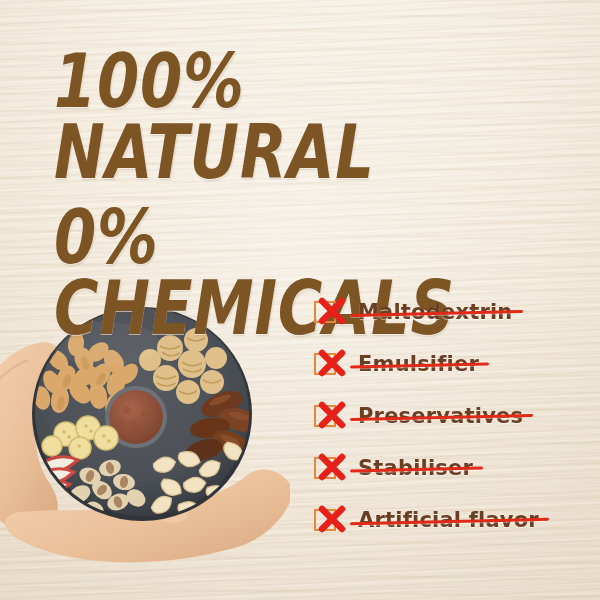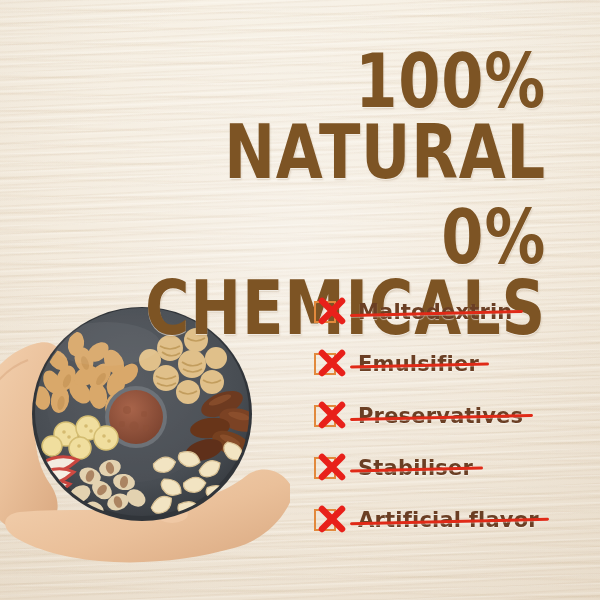--- a/index.html
+++ b/index.html
@@ -45,22 +45,23 @@
         rgba(255,252,246,0.0) 9px);
     opacity:.6;
   }
   .vig{
     position:absolute;inset:0;pointer-events:none;
     background:radial-gradient(ellipse at 50% 42%,rgba(255,255,255,.35) 0%,rgba(255,255,255,0) 55%,rgba(170,140,100,.10) 100%);
   }
 
   
   .headline{
-    position:absolute;left:0;right:0;top:46px;text-align:right;
+    position:absolute;left:0;right:0;top:46px;text-align:left;
     z-index:6;
+    font-style:italic;
   }
   .hl-line{
     display:block;
     font-family:"DejaVu Sans",sans-serif;
     font-weight:700;
     color:#7d5424;
     line-height:.96;
     letter-spacing:1px;
     text-transform:uppercase;
     transform:scaleX(.82);

